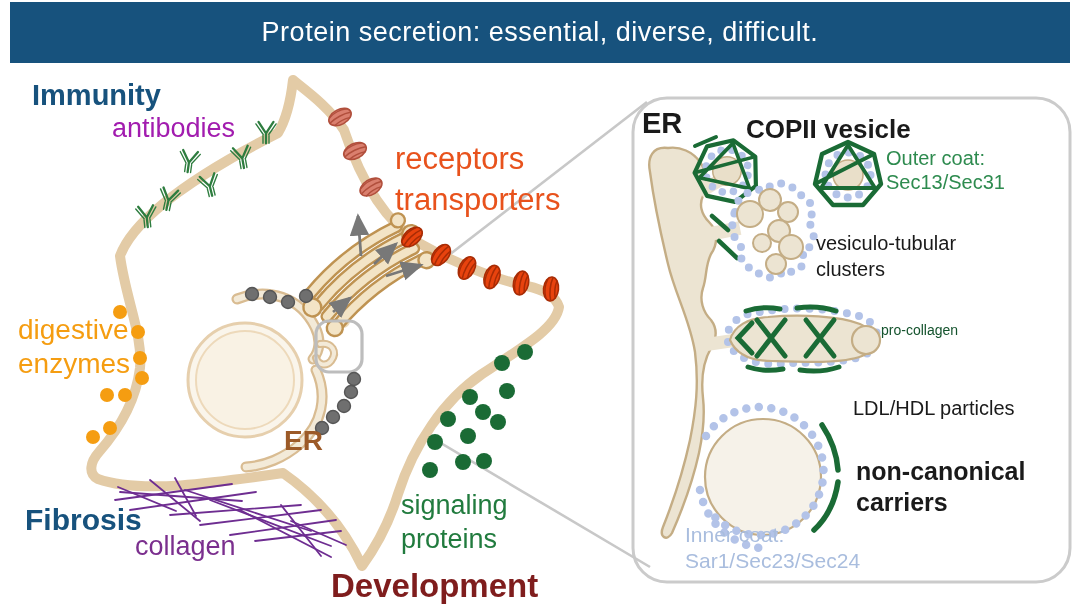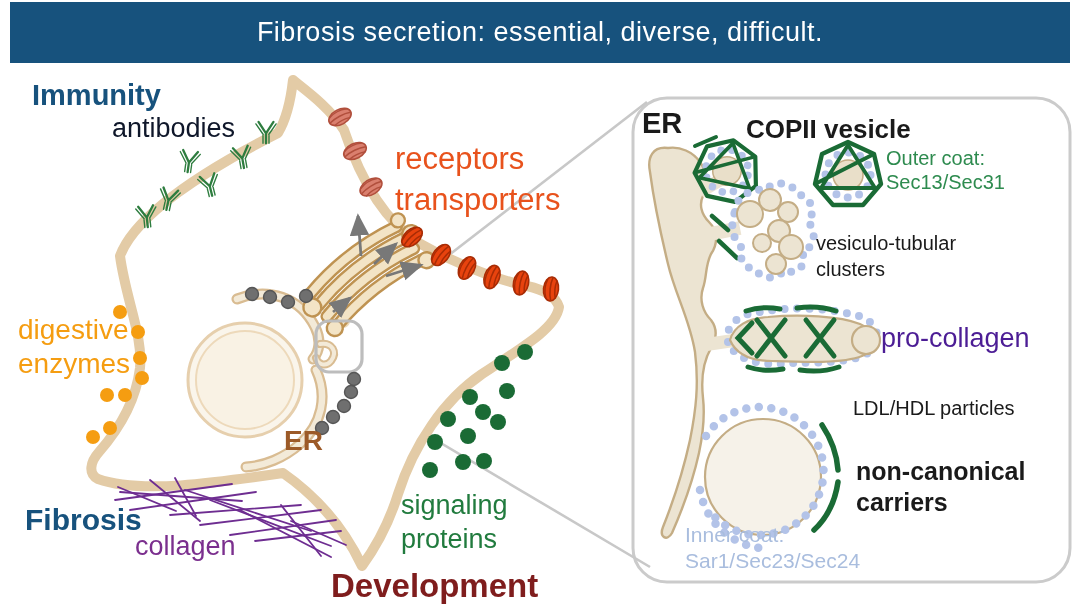--- a/index.html
+++ b/index.html
@@ -5,46 +5,46 @@
   html,body{margin:0;padding:0;background:#ffffff;width:1080px;height:608px;overflow:hidden;}
   #stage{position:relative;width:1080px;height:608px;font-family:"Liberation Sans",sans-serif;}
   #banner{position:absolute;left:10px;top:2px;width:1060px;height:61px;background:#17527d;
           display:flex;align-items:center;justify-content:center;}
   #banner .t{color:#ffffff;font-size:27px;letter-spacing:.5px;}
   svg{position:absolute;left:0;top:0;}
   .lbl{position:absolute;white-space:pre;line-height:1.2;}
   .b{font-weight:bold;}
   
   .lbl.immunity{left:32px;top:78px;font-size:29px;color:#17527d;}
-  .lbl.antibodies{left:112px;top:112px;font-size:27px;color:#0f172a;text-align:right;}
+  .lbl.antibodies{left:112px;top:112px;font-size:27px;color:#a21caf;text-align:right;}
   .lbl.receptors{left:395px;top:138px;font-size:31px;color:#e8521c;line-height:1.33;}
   .lbl.digestive{left:18px;top:313px;font-size:28px;color:#f59d11;line-height:1.2;}
   .lbl.erlabel{left:284px;top:424px;font-size:28px;color:#9c5a28;}
   .lbl.fibrosis{left:25px;top:502px;font-size:30px;color:#17527d;}
   .lbl.collagen{left:135px;top:530px;font-size:27px;color:#7b2f8e;}
   .lbl.signaling{left:401px;top:489px;font-size:27px;color:#217b3e;line-height:1.25;}
   .lbl.development{left:331px;top:566px;font-size:33px;color:#7f1d1d;}
   
   .lbl.p-er{left:642px;top:106px;font-size:29px;color:#1a1a1a;}
   .lbl.p-copii{left:746px;top:114px;font-size:26px;color:#1a1a1a;}
   .lbl.p-outer{left:886px;top:147px;font-size:20px;color:#2e8b4f;line-height:1.18;}
   .lbl.p-vtc{left:816px;top:230px;font-size:20px;color:#1a1a1a;line-height:1.3;}
-  .lbl.p-procol{left:881px;top:322px;font-size:27px;color:#4c1d95;}
+  .lbl.p-procol{left:881px;top:322px;font-size:14px;color:#14532d;}
   .lbl.p-prechy{left:841px;top:383px;font-size:20px;color:#1a1a1a;}
   .lbl.p-ldl{left:853px;top:396px;font-size:20px;color:#1a1a1a;}
   .lbl.p-noncan{left:856px;top:456px;font-size:25px;color:#1a1a1a;line-height:1.25;}
   .lbl.p-inner{left:685px;top:522px;font-size:21px;color:#a9bdde;line-height:1.22;}
 </style>
 </head>
 <body>
 
 <div id="stage">
 
   <div id="banner">
-    <div class="t">Fibrosis secretion: essential, diverse, difficult.</div>
+    <div class="t">Protein secretion: essential, diverse, difficult.</div>
   </div>
 
   <svg width="1080" height="608" viewBox="0 0 1080 608">
     <defs>
       <marker id="ah" markerWidth="9" markerHeight="8" refX="7" refY="3.5" orient="auto">
         <path d="M0,0 L8,3.5 L0,7 Z" fill="#787878"></path>
       </marker>
       <g id="ab" stroke="#2e7d3f" fill="none" stroke-linecap="round">
         <path d="M0,15 L0,6.5 M0,6.5 L-6.5,-3.5 M0,6.5 L6.5,-3.5" stroke-width="2"></path>
         <path d="M-2.6,15 L-2.6,8.2 M-8.8,-1.8 L-2.4,7.4 M2.6,15 L2.6,8.2 M8.8,-1.8 L2.4,7.4" stroke-width="1.2"></path>

